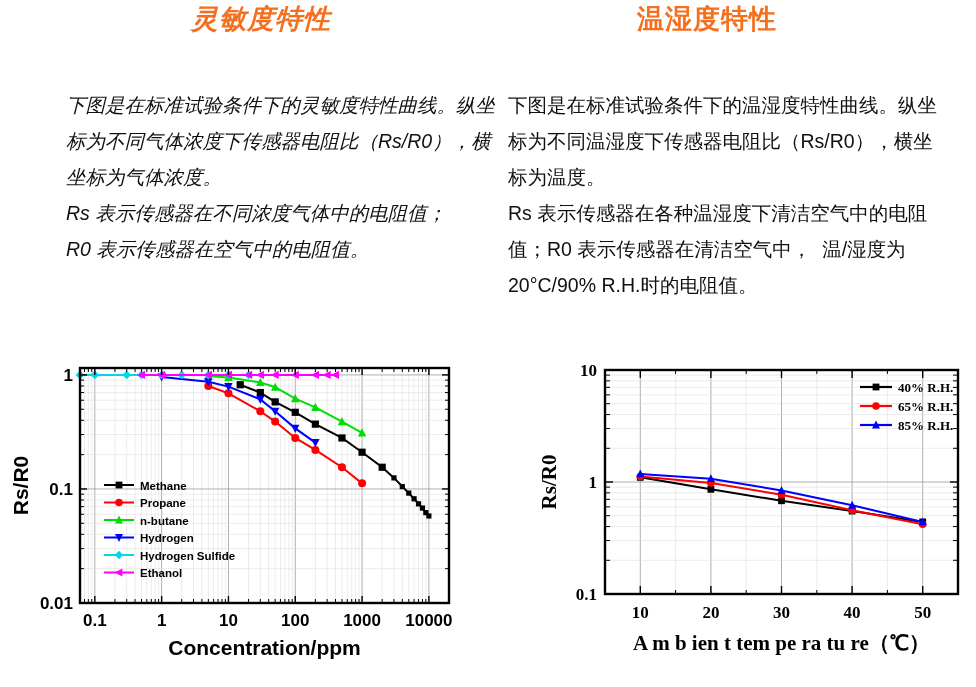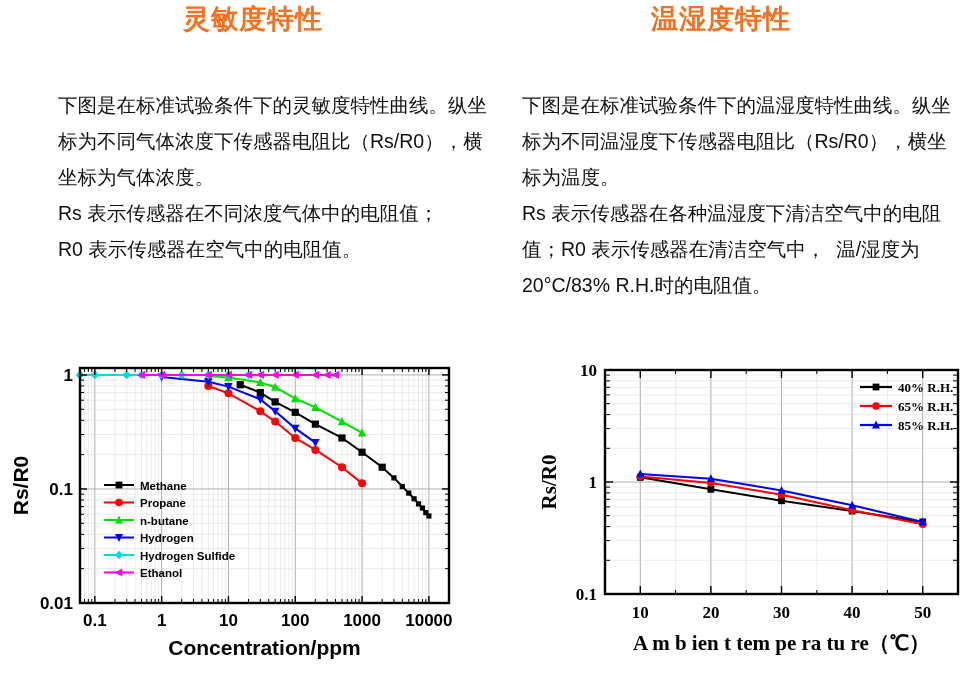--- a/index.html
+++ b/index.html
@@ -4,22 +4,22 @@
 <style>
   html,body{margin:0;padding:0;}
   body{
     width:976px;height:687px;
     background:#ffffff;
     font-family:"Liberation Sans","DejaVu Sans",sans-serif;
     position:relative;
     overflow:hidden;
   }
   .panel{position:absolute;top:0;height:687px;}
-  #panel-left{left:0;width:490px;}
-  #panel-right{left:490px;width:486px;}
+  #panel-left{left:8px;width:490px;font-style:italic;}
+  #panel-right{left:476px;width:486px;}
 
   .section-title{
     position:absolute;top:2px;width:100%;
     text-align:center;
     font-size:27px;font-weight:bold;
     color:#F4701F;
     letter-spacing:1px;
     line-height:34px;
   }
   #panel-left .section-title{padding-left:16px;box-sizing:border-box;}
@@ -60,21 +60,21 @@
 <div class="panel" id="panel-left">
   <div class="section-title">灵敏度特性</div>
   <div class="body-text" id="left-body">下图是在标准试验条件下的灵敏度特性曲线。纵坐标为不同气体浓度下传感器电阻比（Rs/R0），横坐标为气体浓度。
 Rs 表示传感器在不同浓度气体中的电阻值；
 R0 表示传感器在空气中的电阻值。</div>
 </div>
 
 <div class="panel" id="panel-right">
   <div class="section-title">温湿度特性</div>
   <div class="body-text" id="right-body">下图是在标准试验条件下的温湿度特性曲线。纵坐标为不同温湿度下传感器电阻比（Rs/R0），横坐标为温度。
-Rs 表示传感器在各种温湿度下清洁空气中的电阻值；R0 表示传感器在清洁空气中，  温/湿度为20°C/83% R.H.时的电阻值。</div>
+Rs 表示传感器在各种温湿度下清洁空气中的电阻值；R0 表示传感器在清洁空气中，  温/湿度为20°C/90% R.H.时的电阻值。</div>
 </div>
 
 <div class="chart" id="chart-left">
   <svg id="svg-left" width="490" height="357" viewBox="0 0 490 357">
       <g>
         <line x1="84.4729146724083" y1="38" x2="84.4729146724083" y2="273" class="gridminor"></line>
         <line x1="88.34752960090971" y1="38" x2="88.34752960090971" y2="273" class="gridminor"></line>
         <line x1="91.76518217914418" y1="38" x2="91.76518217914418" y2="273" class="gridminor"></line>
         <line x1="94.82237658728107" y1="38" x2="94.82237658728107" y2="273" class="gridmajor"></line>
         <line x1="114.93508836733496" y1="38" x2="114.93508836733496" y2="273" class="gridminor"></line>

